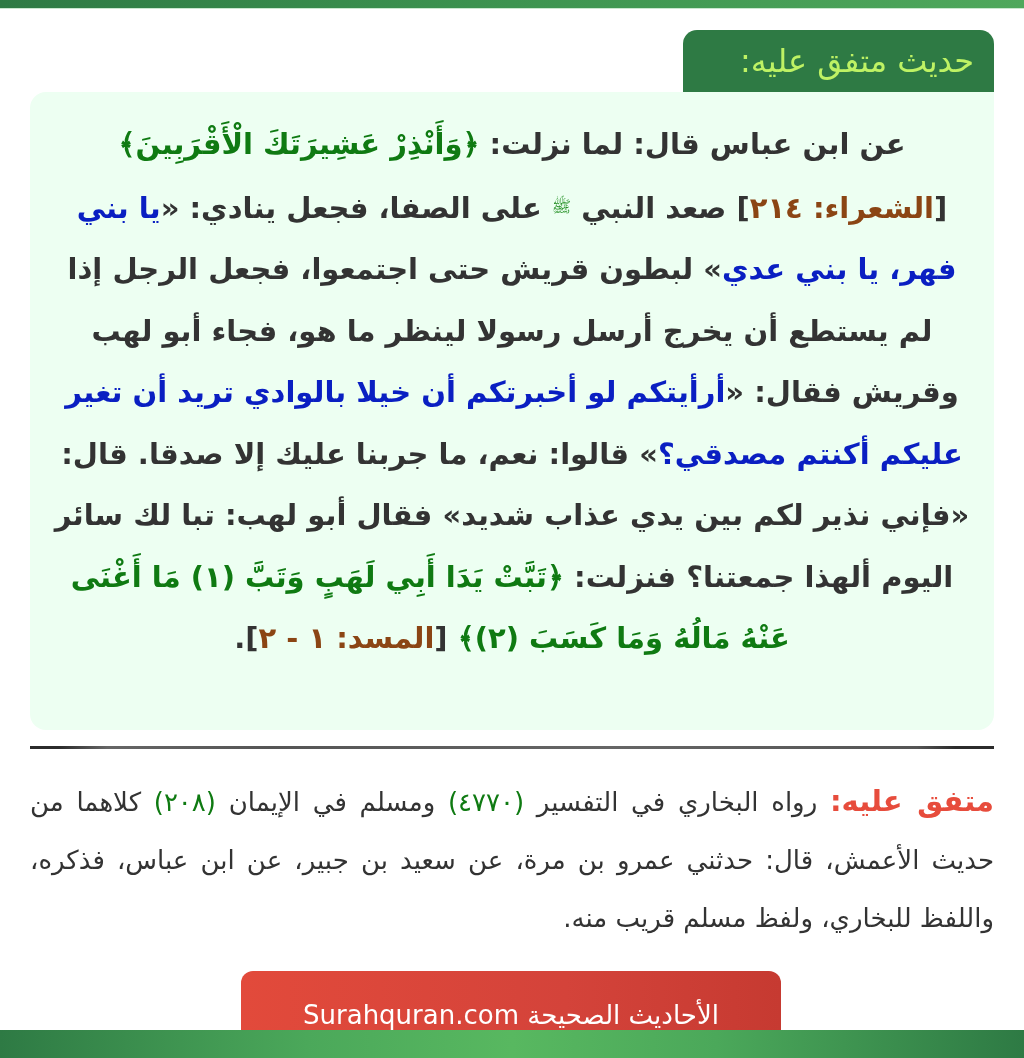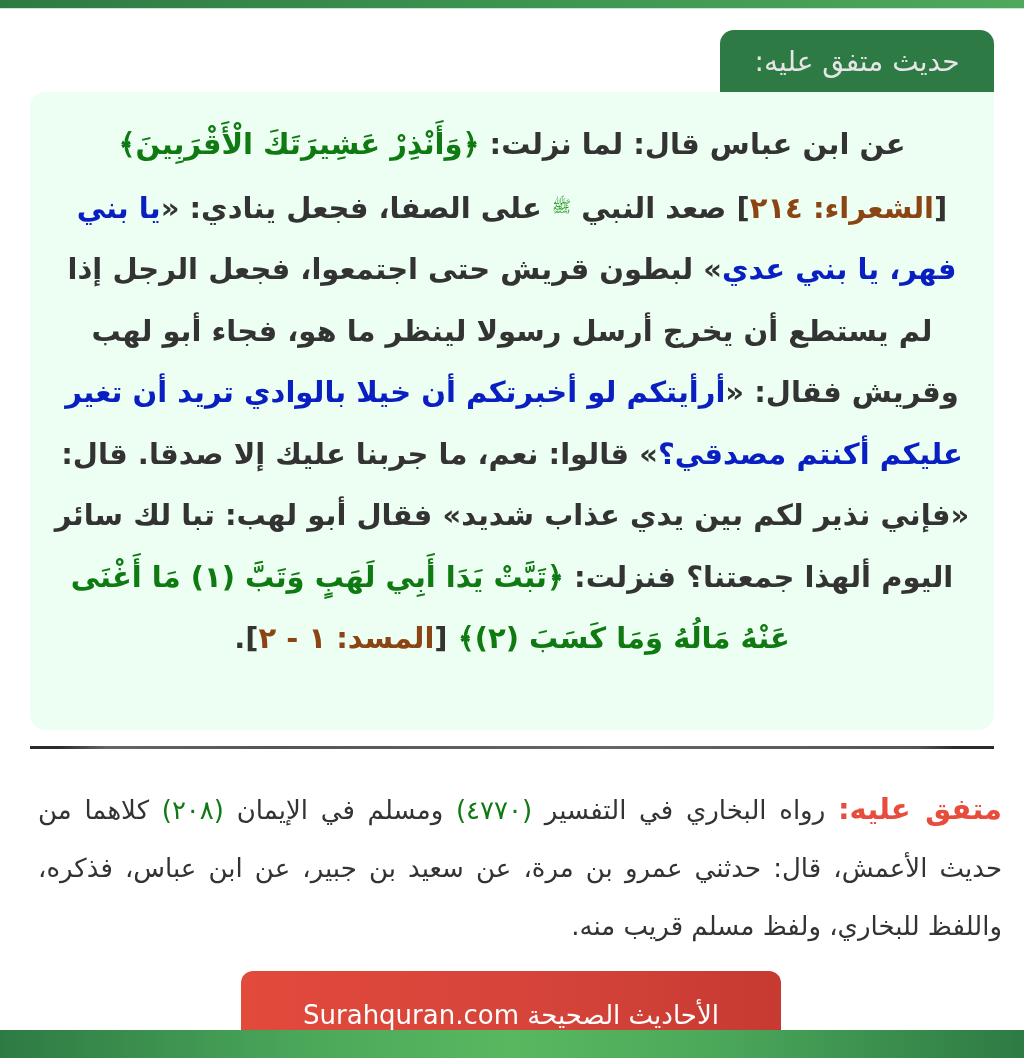--- a/index.html
+++ b/index.html
@@ -13,23 +13,23 @@
     background: linear-gradient(90deg, #2e7a44 0%, #3d9450 50%, #4fa85c 100%);
     border-bottom: 1px solid #c9e8cf;
   }
   .bottom-bar {
     position: absolute; left: 0; top: 1030px; width: 1024px; height: 28px;
     background: linear-gradient(90deg, #2e7a44 0%, #4ba85a 30%, #58b860 50%, #4ba85a 70%, #2e7a44 100%);
   }
   .title-tab {
     position: absolute; right: 30px; top: 30px; width: 274px; height: 62px;
     background: #2e7a44; border-radius: 14px 14px 0 0;
-    color: #e5e5e5; direction: rtl;
+    color: #bef264; direction: rtl;
     display: flex; align-items: center; justify-content: center;
-    font-size: 28px; font-weight: normal;
+    font-size: 32px; font-weight: normal; padding-left: 37px;
   }
   .hadith-box {
     position: absolute; left: 30px; top: 92px; width: 964px; height: 638px;
     background: #edfff2; border-radius: 0 0 16px 16px;
     border-top-left-radius: 16px;
     box-sizing: border-box; padding: 22px 18px 0 18px;
   }
   .hadith-text {
     direction: rtl; text-align: center;
     font-size: 29px; font-weight: bold; line-height: 61.5px;
@@ -40,21 +40,21 @@
   .ref { color: #8b4514; }
   .speech { color: #0a1fc2; }
   .pbuh { color: #1a8a1a; font-size: 16px; font-weight: normal; vertical-align: 6px; }
   .divider {
     position: absolute; left: 30px; top: 746px; width: 964px; height: 3px;
     background: linear-gradient(90deg, #2b2b2b 0%, #2b2b2b 3%, #666 8%, #555 25%, #666 60%, #555 92%, #2b2b2b 96%, #2b2b2b 100%);
   }
   .source-text {
     position: absolute; left: 30px; top: 772px; width: 964px;
     direction: rtl; text-align: justify; text-align-last: right;
-    font-size: 26px; line-height: 58px; color: #333333; margin: 8px;
+    font-size: 26px; line-height: 58px; color: #333333; margin: 0;
   }
   .source-label { color: #e74c3c; font-weight: bold; font-size: 29px; }
   .num { color: #0f7a12; }
   .site-badge {
     position: absolute; left: 241px; top: 971px; width: 540px; height: 59px;
     background: linear-gradient(90deg, #e24a3b 0%, #d4433a 60%, #c63a31 100%);
     border-radius: 12px 12px 0 0;
     color: #ffffff; font-size: 26px;
     display: flex; align-items: flex-end; justify-content: center;
     direction: rtl;

